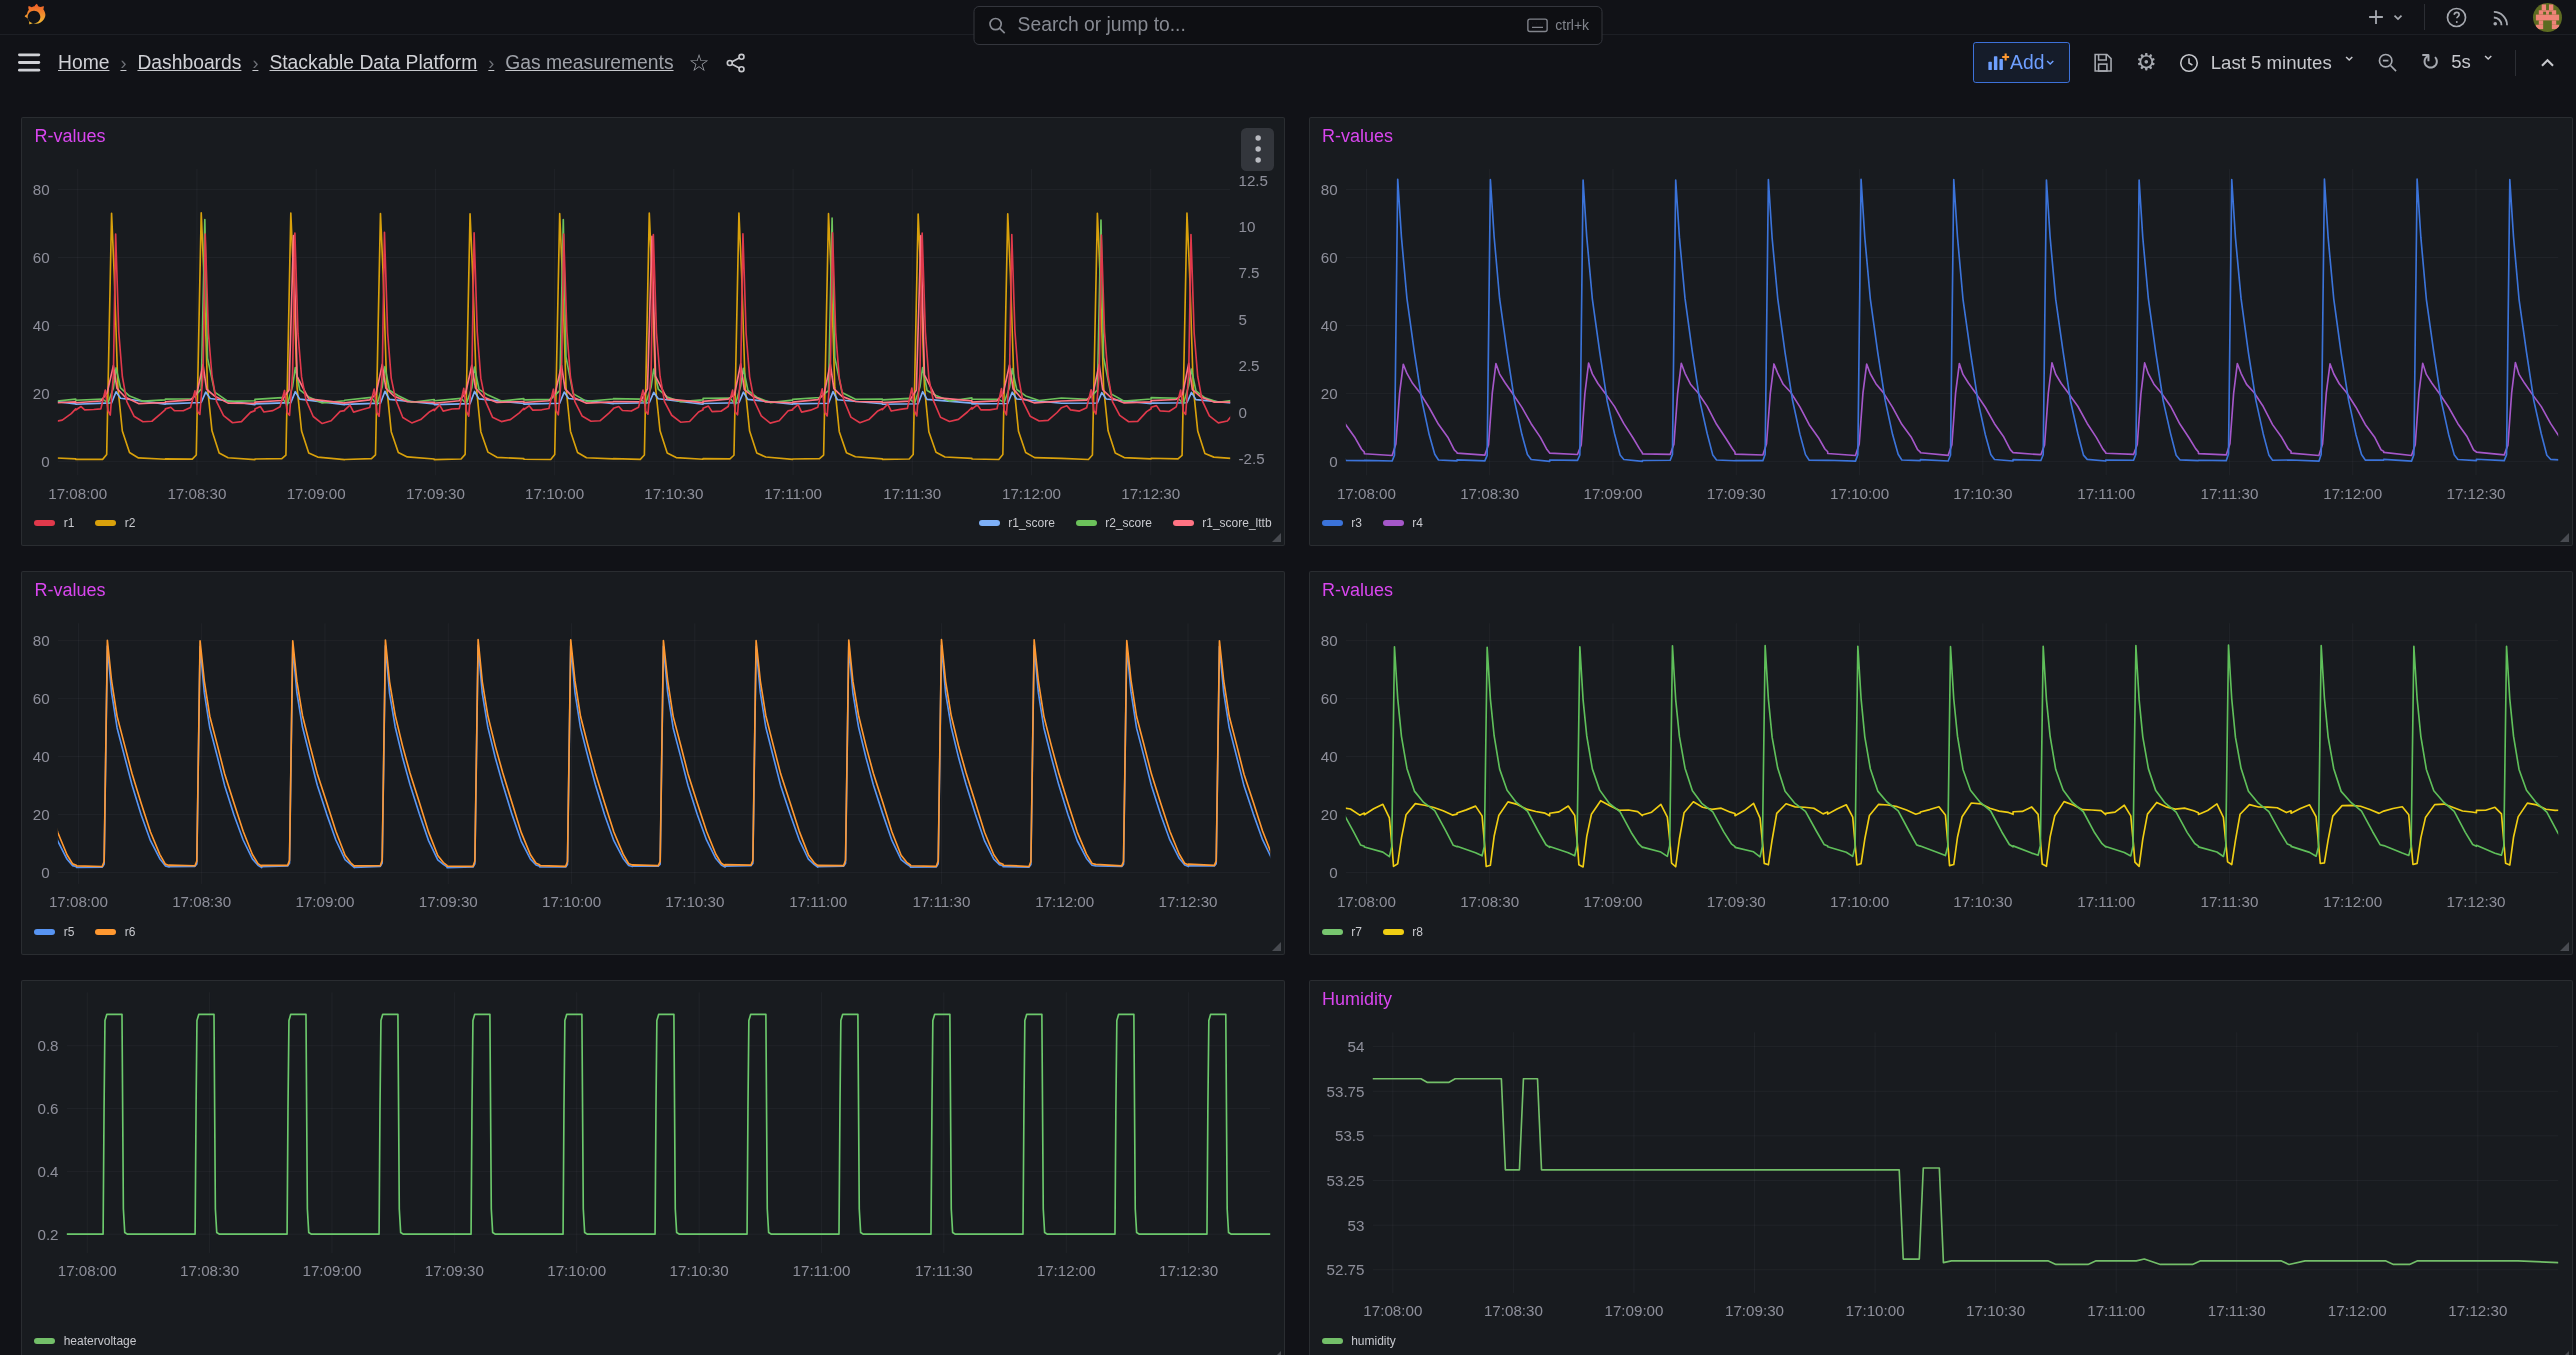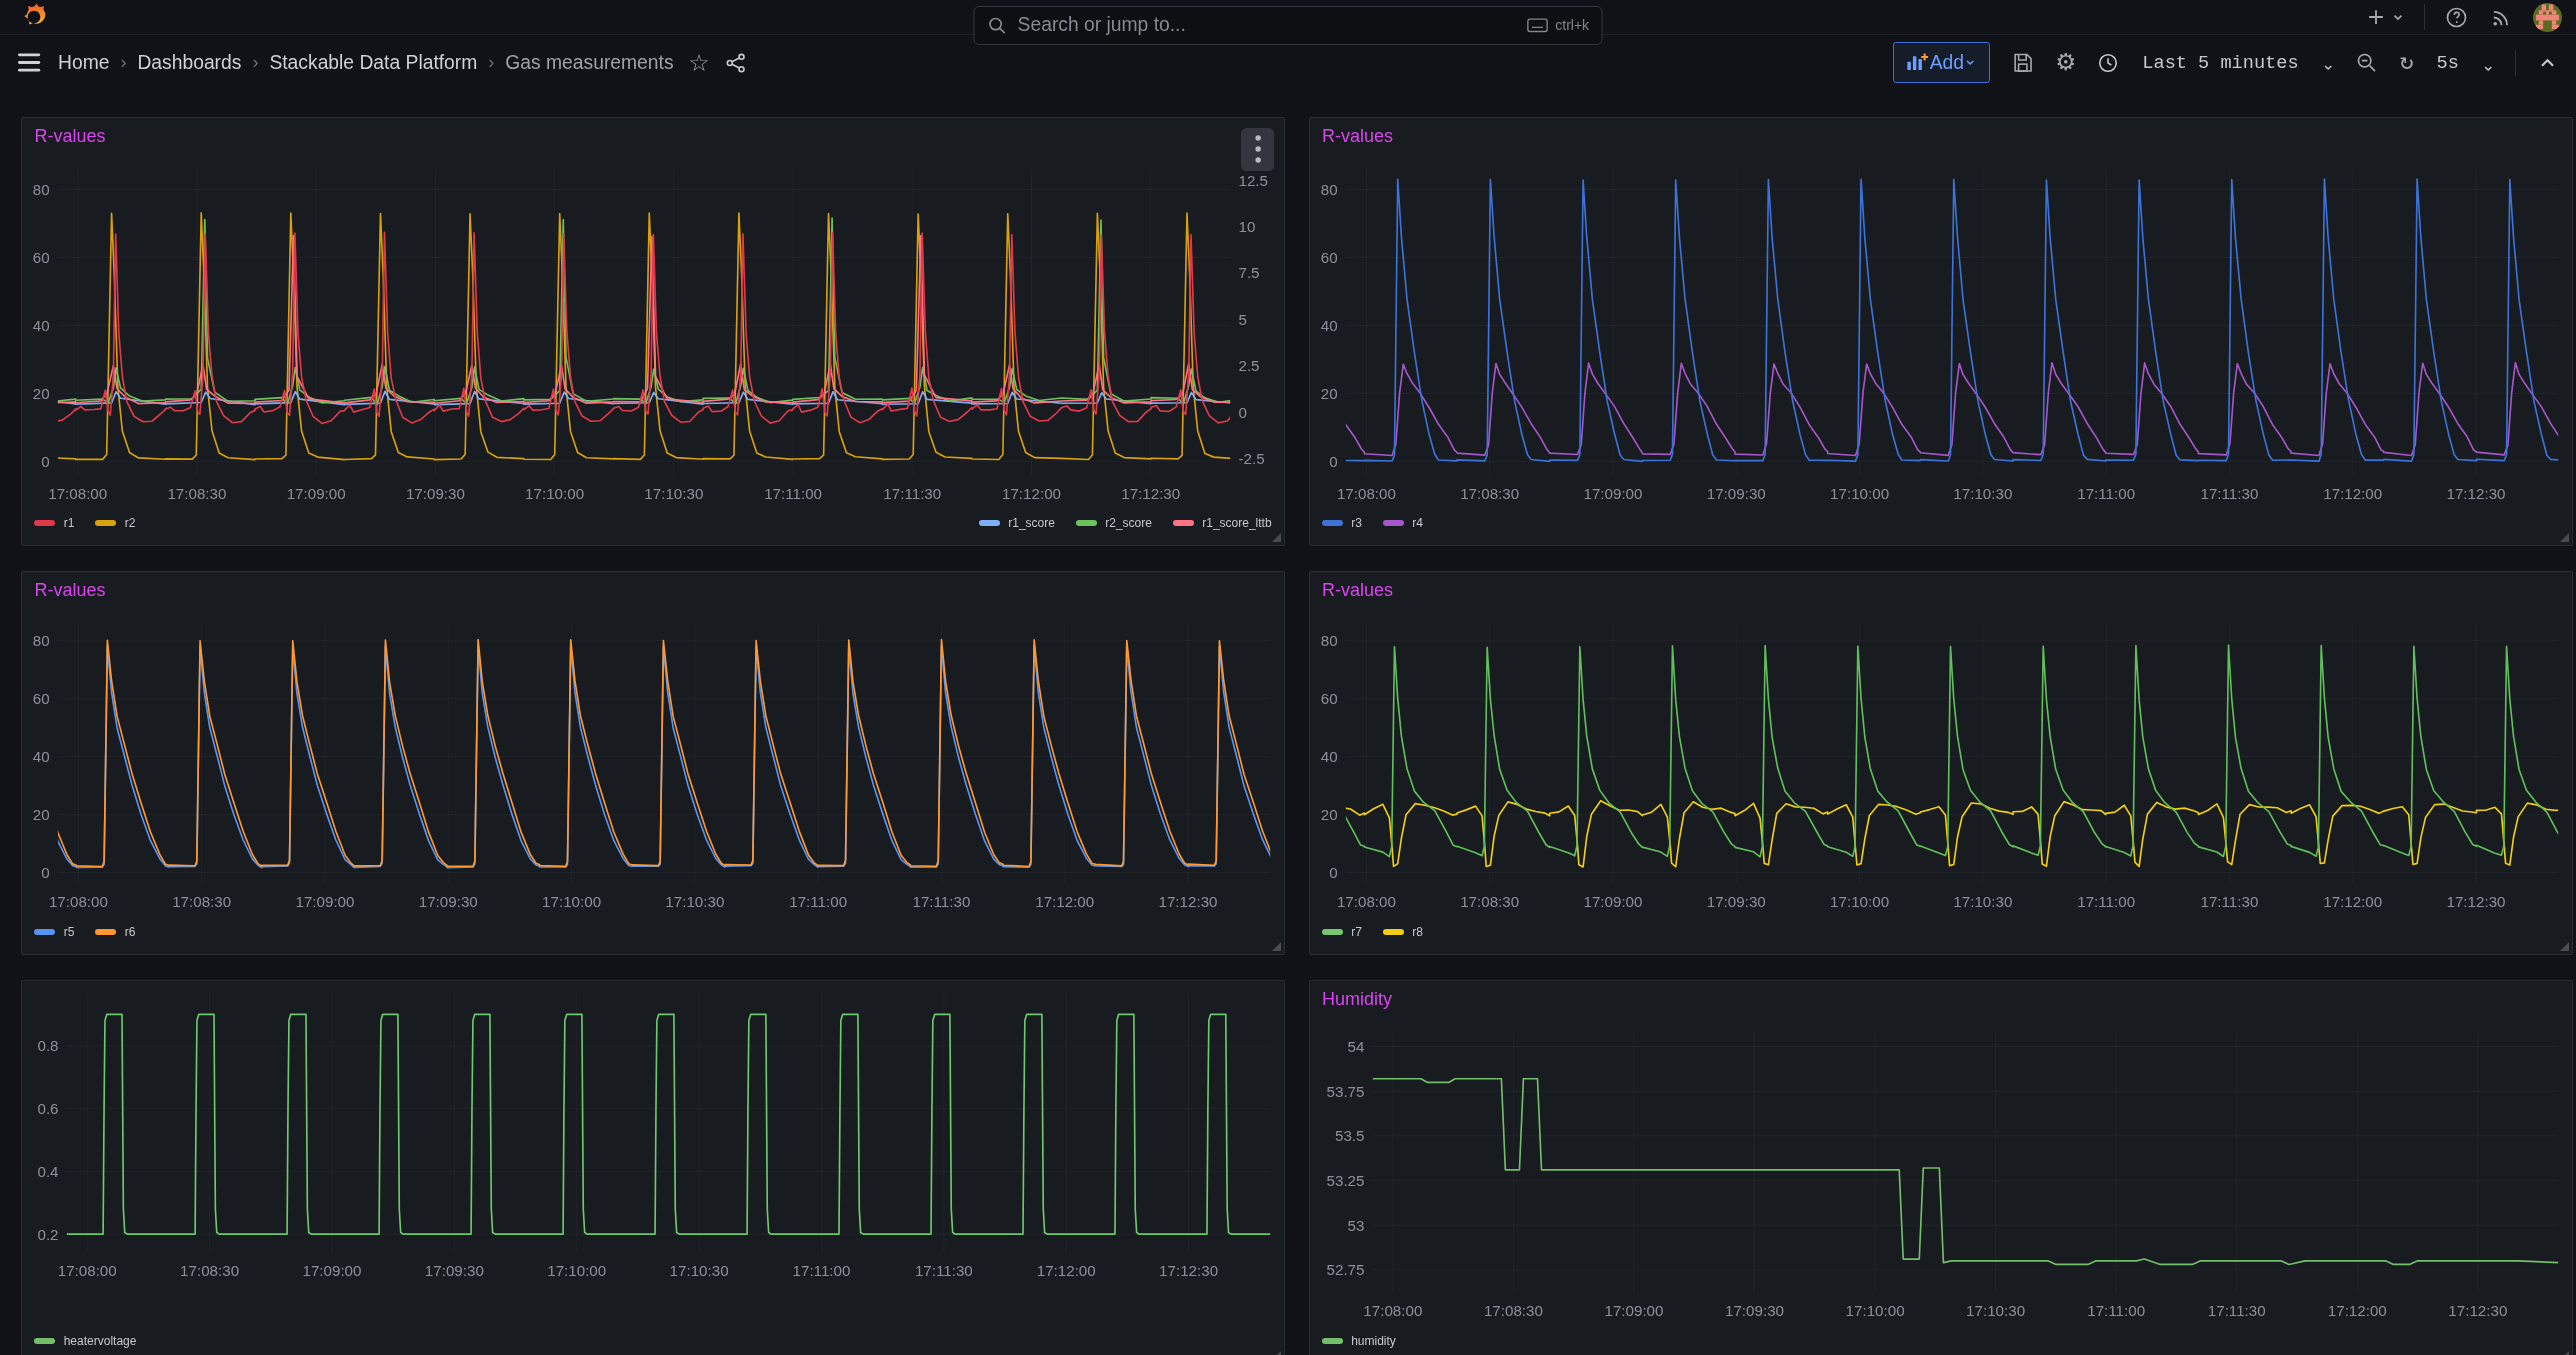--- a/index.html
+++ b/index.html
@@ -16,30 +16,30 @@
   .searchbox .ph { color:#878a92; font-size:19.3px; flex:1; }
   .shortcut { display:flex; align-items:center; gap:7px; color:#82858d; font-size:14px; }
   .tb-right { margin-left:auto; display:flex; align-items:center; gap:19.3px; }
   .iconbtn { display:flex; align-items:center; justify-content:center; cursor:pointer;
     color:#a6a9b0; background:none; border:none; gap:4.1px; }
   .vdiv { width:0.7px; height:26px; background:#2c2e34; }
   .avatar { width:29px; height:29px; border-radius:50%; overflow:hidden; cursor:pointer; }
 
   
   .toolbar { height:55px; display:flex; align-items:center; padding:0 18px; gap:15px; }
-  .crumbs { display:flex; align-items:flex-start; gap:11px; font-size:19.3px; }
+  .crumbs { display:flex; align-items:flex-end; gap:11px; font-size:19.3px;text-decoration:underline; }
   .crumb { color:#d0d1d6; cursor:pointer; white-space:nowrap; }
   .crumb.last { color:#9fa2a9; }
   .crumb-sep { color:#6e7077; font-size:18px; }
   .tb-actions { margin-left:auto; display:flex; align-items:center; gap:21px; }
   .addbtn { display:flex; align-items:center; height:41px; padding:0 12.4px;
     border:1.4px solid #3d71d9; border-radius:2.8px; background:rgba(61,113,217,0.10);
     color:#6e9fff; font-size:19.3px; cursor:pointer; }
-  .txtbtn { display:flex; align-items:flex-end; gap:23px; color:#c7c8cd; font-size:18.6px;
-    cursor:pointer; background:none; border:none;font-family:Liberation Mono, monospace; }
+  .txtbtn { display:flex; align-items:flex-start; gap:11px; color:#c7c8cd; font-size:18.6px;
+    cursor:pointer; background:none; border:none; }
   .gear-glyph { font-size:23.5px; color:#a6a9b0; line-height:1; }
 
   
   .dash { position:absolute; left:21px; right:4.1px; top:117px;
     display:grid; grid-template-columns:1fr 1fr; grid-template-rows:429px 384px 384px;
     column-gap:23.5px; row-gap:25px; }
   .panel { background:#181b1f; border:0.7px solid rgba(204,204,220,0.10); border-radius:2.1px;
     display:flex; flex-direction:column; position:relative; }
   .p-head { height:40px; padding:8.3px 12.4px 0; display:flex; align-items:flex-start; }
   .p-title { font-size:18px; color:#d946ef; font-weight:500; cursor:pointer; }

